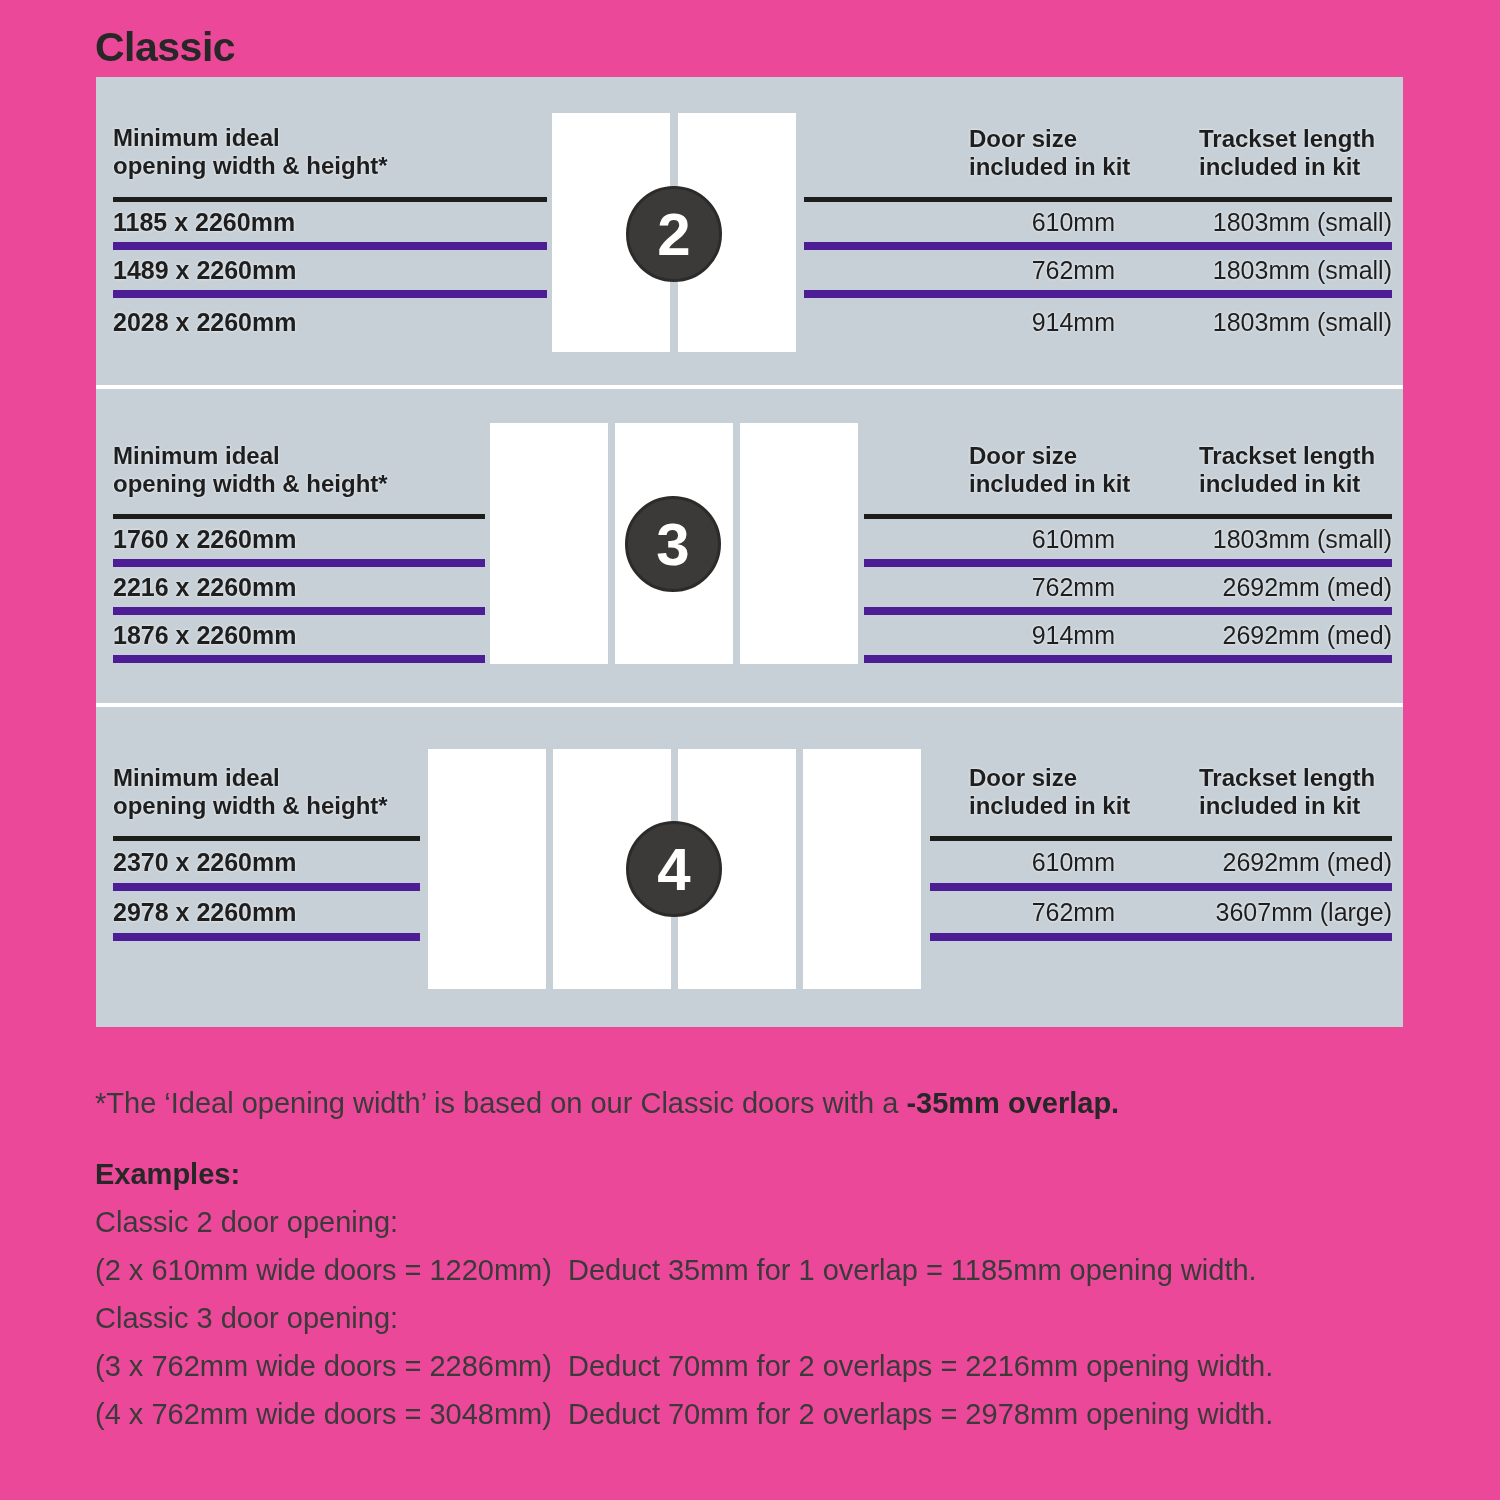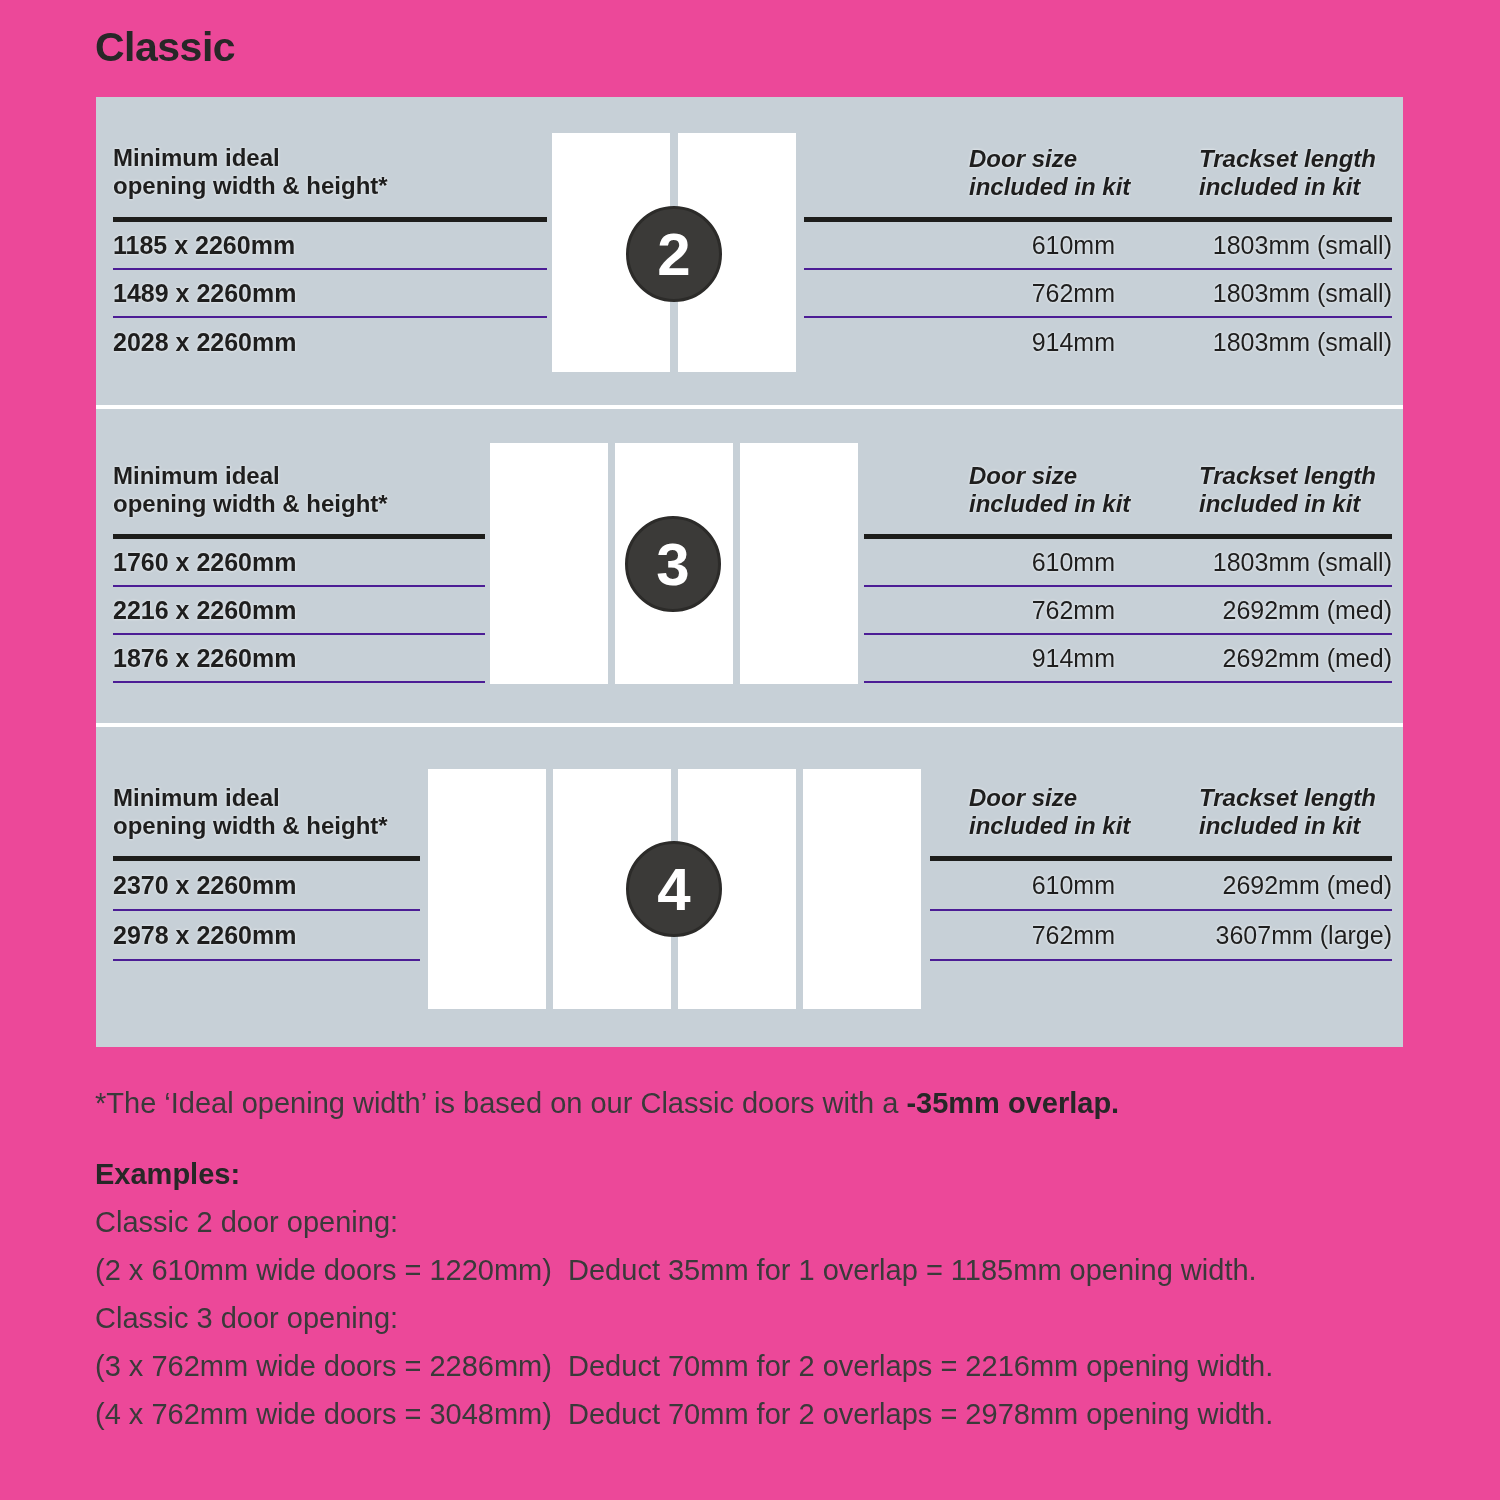--- a/index.html
+++ b/index.html
@@ -10,21 +10,21 @@
     font-family:"Liberation Sans", sans-serif;
     color:#1e1e1e;
     overflow:hidden;
   }
   .title{
     position:absolute;left:95px;top:24px;
     font-size:41px;font-weight:bold;color:#272727;
     letter-spacing:-0.5px;
   }
   .panel{
-    position:absolute;left:96px;top:97px;
+    position:absolute;left:96px;top:77px;
     width:1307px;height:950px;
     background:#c7d0d7;
     display:flex;flex-direction:column;
     text-shadow:0 0 3px rgba(255,255,255,0.85);
   }
   .divider{height:4px;background:#ffffff;}
   .section{position:relative;}
   .s1{height:308px;}
   .s2{height:314px;}
   .s3{height:320px;}
@@ -42,21 +42,21 @@
   .s2 .lt-head{padding:53px 0 16px 0;}
   .s3 .lt-head{padding:57px 0 16px 0;}
   .lt-row{
     display:flex;align-items:center;
     font-size:25px;font-weight:bold;
     box-sizing:border-box;
   }
   .s1 .lt-row{height:48px;}
   .s2 .lt-row{height:48px;}
   .s3 .lt-row{height:50px;}
-  .bordered{border-bottom:2px solid #4c1d95;}
+  .bordered{border-bottom:8px solid #4c1d95;}
 
   
   .doors{position:absolute;display:flex;}
   .s1 .doors{left:456px;top:36px;gap:8px;}
   .s2 .doors{left:394px;top:34px;gap:7px;}
   .s3 .doors{left:332px;top:42px;gap:7px;}
   .door{width:118px;background:#ffffff;}
   .s1 .door{height:239px;}
   .s2 .door{height:241px;}
   .s3 .door{height:240px;}
@@ -72,21 +72,20 @@
   .s3 .badge{left:530px;top:114px;}
 
   
   .rt{position:absolute;top:0;}
   .s1 .rt{left:708px;width:588px;}
   .s2 .rt{left:768px;width:528px;}
   .s3 .rt{left:834px;width:462px;}
   .rt-head{
     position:relative;box-sizing:border-box;
     border-bottom:5px solid #1d1d1b;
-    font-style:italic;
   }
   .s1 .rt-head{height:125px;}
   .s2 .rt-head{height:130px;}
   .s3 .rt-head{height:134px;}
   .rt-head .hcol{
     position:absolute;bottom:16px;white-space:nowrap;
     font-size:24px;font-weight:bold;line-height:28px;
   }
   .s1 .h1{left:165px;} .s1 .h2{left:395px;}
   .s2 .h1{left:105px;} .s2 .h2{left:335px;}

